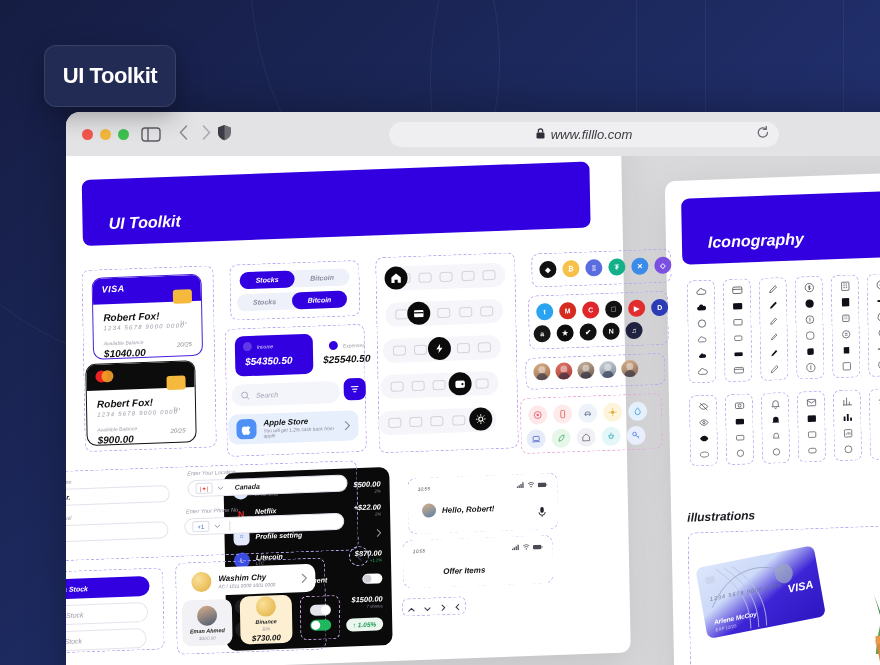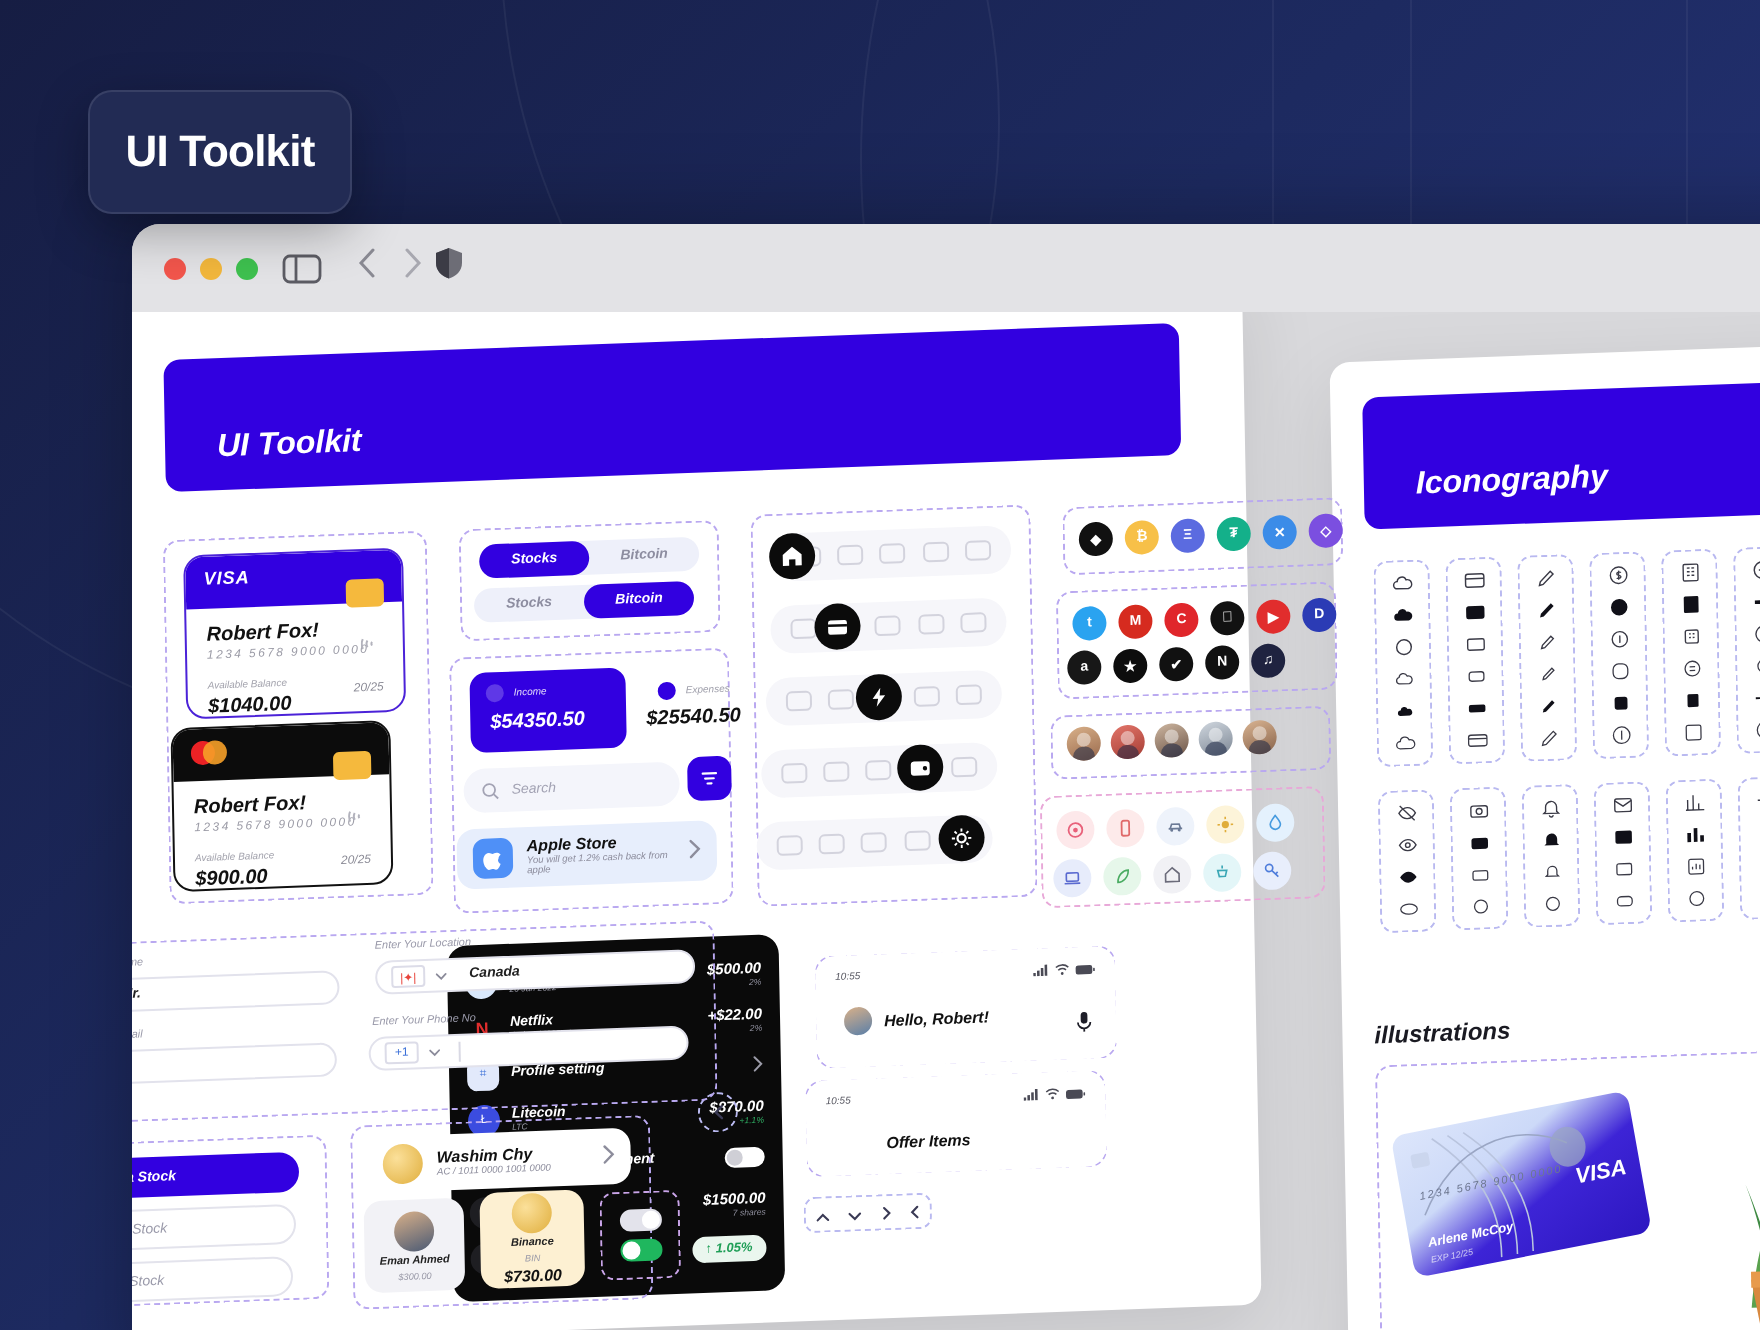--- a/index.html
+++ b/index.html
@@ -423,20 +423,35 @@
         <svg width="9" height="15" viewBox="0 0 9 15">
             <path d="M1.5 1l6 6.5-6 6.5" fill="none" stroke="#a8a8b0" stroke-width="1.5" stroke-linecap="round"></path>
           </svg>
       </span>
     </div>
     <div class="shield">
       <svg width="15" height="17" viewBox="0 0 15 17">
           <path d="M7.5 1L14 3.5v5c0 4-3 6.6-6.5 7.8C4 15.1 1 12.5 1 8.5v-5z" fill="#6d6d76"></path>
           <path d="M7.5 1v15.3C4 15.1 1 12.5 1 8.5v-5z" fill="#3c3c46"></path>
         </svg>
+    </div>
+    <div class="urlbar">
+      <span>
+        <svg width="9" height="11" viewBox="0 0 9 11">
+            <rect x="0.5" y="4.5" width="8" height="6" rx="1.3" fill="#2e2e38"></rect>
+            <path d="M2.3 4.5V3a2.2 2.2 0 014.4 0v1.5" fill="none" stroke="#2e2e38" stroke-width="1.2"></path>
+          </svg>
+      </span>
+      <span class="url-text">www.filllo.com</span>
+      <span class="reload">
+        <svg width="12" height="13" viewBox="0 0 12 13">
+            <path d="M10.5 6.5a4.6 4.6 0 11-1.6-3.5" fill="none" stroke="#6d6d76" stroke-width="1.3" stroke-linecap="round"></path>
+            <path d="M9.3 0.4v3h-3" fill="none" stroke="#6d6d76" stroke-width="1.3" stroke-linecap="round"></path>
+          </svg>
+      </span>
     </div>
   </div>
 
   <div class="canvas">
 
     <div class="page2">
       <div class="hdr-band" style="left:16px; top:18px; width:360px;">
         <span>Iconography</span>
       </div>
 

